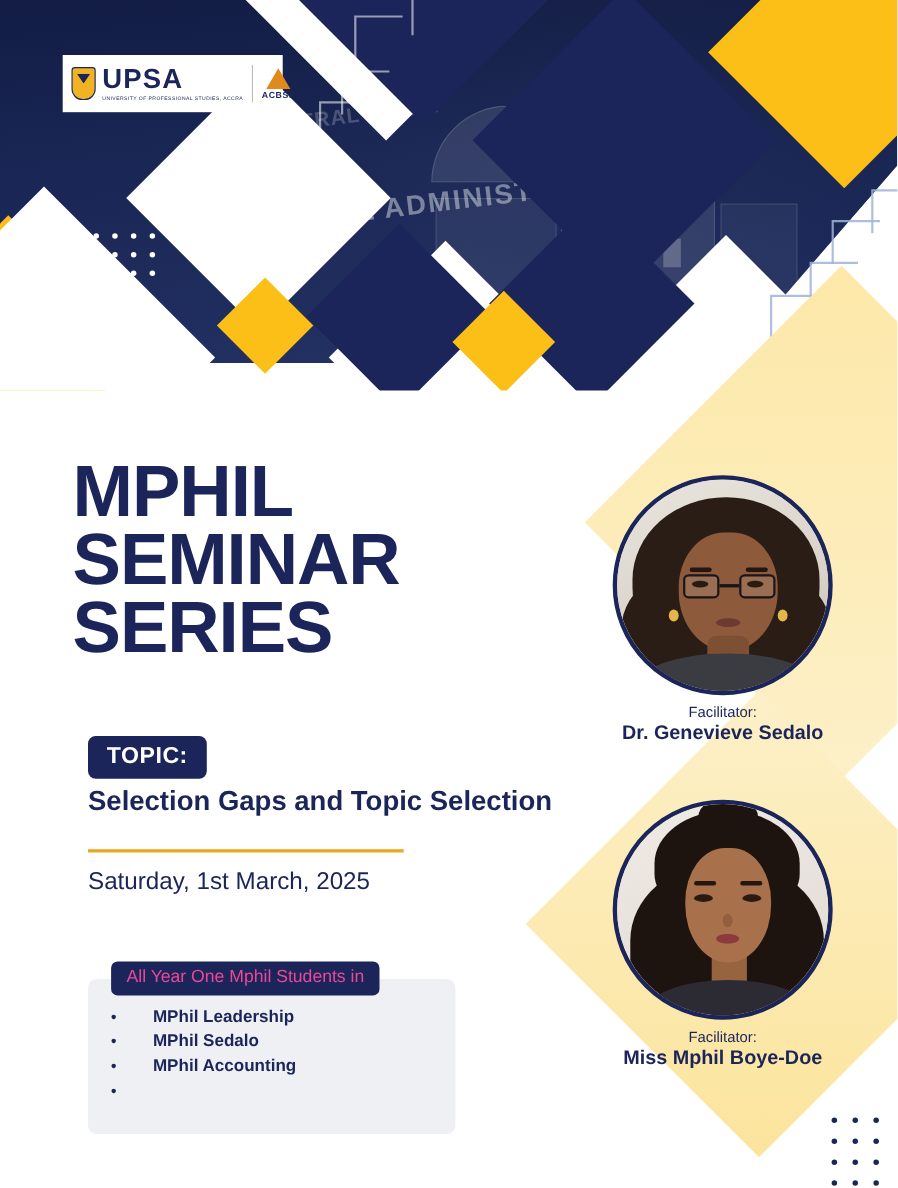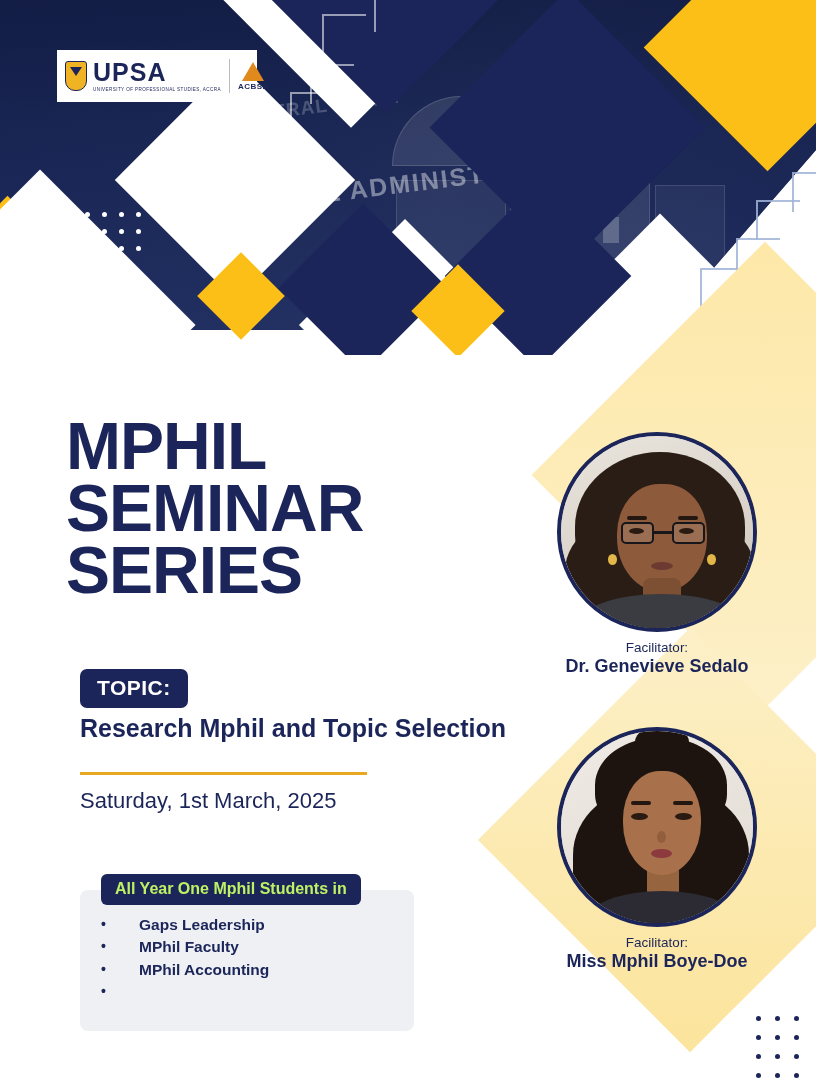--- a/index.html
+++ b/index.html
@@ -247,23 +247,23 @@
     left: 80px; top: 890px;
     width: 334px; height: 141px;
     background: #eef0f4;
     border-radius: 8px;
     z-index: 15;
   }
   .aud-banner {
     position: absolute;
     left: 101px; top: 874px;
     background: #1b2559;
-    color: #bef264;
+    color: #ec4899;
     font-size: 16px;
-    font-weight: bold;
+    font-weight: normal;
     padding: 6px 14px 7px;
     border-radius: 6px;
     z-index: 20;
   }
   .aud-list {
     position: absolute;
     left: 101px; top: 914px;
     width: 300px;
     z-index: 20;
   }
@@ -457,35 +457,35 @@
       <div class="acbsp-tri"></div>
       <div class="acbsp-label">ACBSP</div>
     </div>
   </div>
 
   <div class="title">MPHIL
 SEMINAR
 SERIES</div>
 
   <div class="topic-pill">TOPIC:</div>
-  <div class="topic-text">Research Mphil and Topic Selection</div>
+  <div class="topic-text">Selection Gaps and Topic Selection</div>
 
   <div class="gold-rule"></div>
   <div class="date-line">Saturday, 1st March, 2025</div>
 
   <div class="aud-card"></div>
   <div class="aud-banner">All Year One Mphil Students in</div>
   <div class="aud-list">
     <div class="aud-item">
       <span class="aud-bullet">•</span>
-      <span>Gaps Leadership</span>
+      <span>MPhil Leadership</span>
     </div>
     <div class="aud-item">
       <span class="aud-bullet">•</span>
-      <span>MPhil Faculty</span>
+      <span>MPhil Sedalo</span>
     </div>
     <div class="aud-item">
       <span class="aud-bullet">•</span>
       <span>MPhil Accounting</span>
     </div>
     <div class="aud-item">
       <span class="aud-bullet">•</span>
     </div>
   </div>
 

